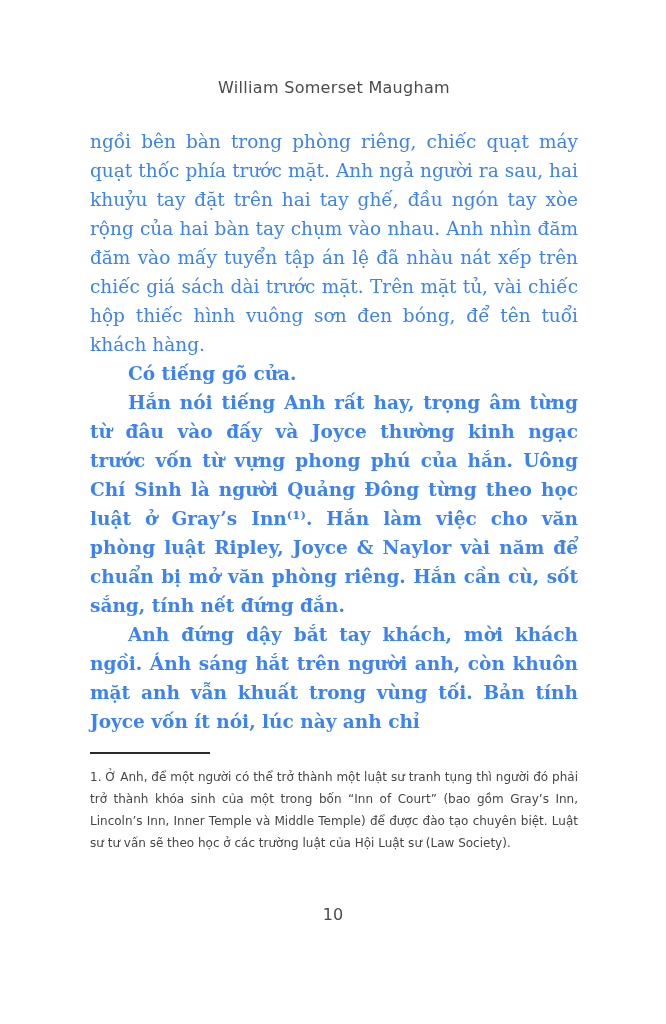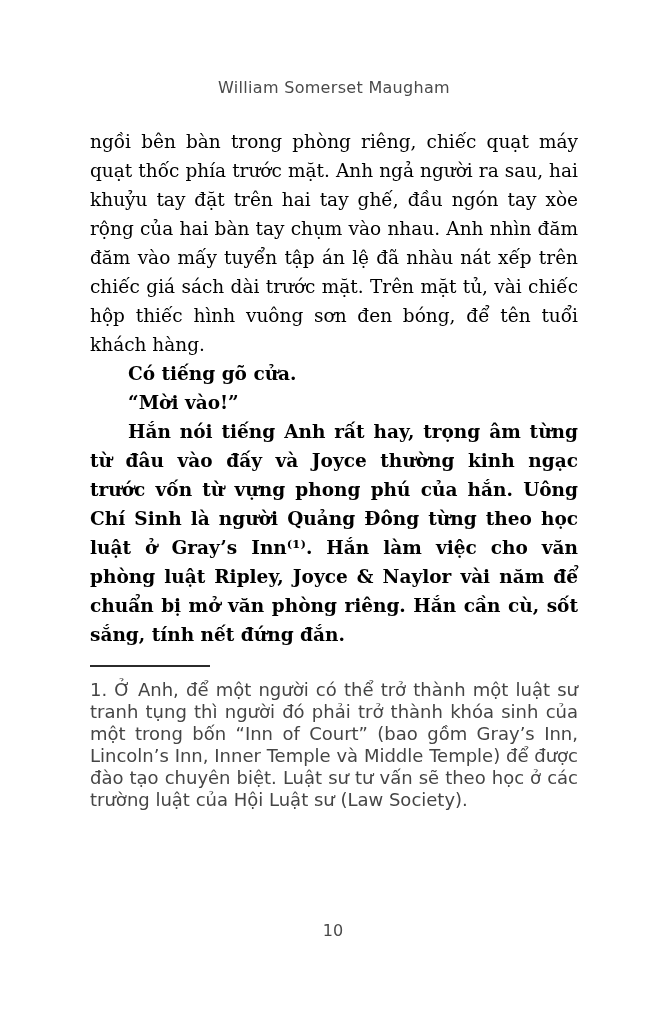--- a/index.html
+++ b/index.html
@@ -23,67 +23,67 @@
     font-size: 16px;
     letter-spacing: 0.3px;
     color: #4a4a4a;
     text-align: center;
     margin: 0 0 30px 0;
   }
   .body-text {
     font-family: "DejaVu Serif", "Liberation Serif", serif;
     font-size: 18.5px;
     line-height: 29px;
-    color: #000000;
+    color: #3b82f6;
     text-align: justify;
   }
   .body-text p {
     margin: 0;
   }
   .body-text p.indent {
     text-indent: 38px;
     font-weight: bold;
   }
   .footnote-rule {
     width: 120px;
     height: 0;
     border-top: 2px solid #2b2b2b;
     margin: 16px 0 12px 0;
   }
   .footnote {
     font-family: "DejaVu Sans", "Liberation Sans", sans-serif;
-    font-size: 18px;
+    font-size: 12px;
     line-height: 22px;
     color: #454545;
     text-align: justify;
     margin: 0;
   }
   .page-number {
     position: absolute;
     left: 0;
     right: 0;
-    bottom: 84px;
+    bottom: 100px;
     text-align: center;
     font-family: "DejaVu Sans", "Liberation Sans", sans-serif;
     font-size: 16px;
     color: #4a4a4a;
   }
 </style>
 </head>
 <body>
 
 <div class="page">
 
   <div class="running-header">William Somerset Maugham</div>
 
   <div class="body-text">
     <p>ngồi bên bàn trong phòng riêng, chiếc quạt máy quạt thốc phía trước mặt. Anh ngả người ra sau, hai khuỷu tay đặt trên hai tay ghế, đầu ngón tay xòe rộng của hai bàn tay chụm vào nhau. Anh nhìn đăm đăm vào mấy tuyển tập án lệ đã nhàu nát xếp trên chiếc giá sách dài trước mặt. Trên mặt tủ, vài chiếc hộp thiếc hình vuông sơn đen bóng, để tên tuổi khách hàng.</p>
     <p class="indent">Có tiếng gõ cửa.</p>
-    <p class="indent">“Mời vào!”</p>
     <p class="indent">Hắn nói tiếng Anh rất hay, trọng âm từng từ đâu vào đấy và Joyce thường kinh ngạc trước vốn từ vựng phong phú của hắn. Uông Chí Sinh là người Quảng Đông từng theo học luật ở Gray’s Inn⁽¹⁾. Hắn làm việc cho văn phòng luật Ripley, Joyce &amp; Naylor vài năm để chuẩn bị mở văn phòng riêng. Hắn cần cù, sốt sắng, tính nết đứng đắn.</p>
+    <p class="indent">Anh đứng dậy bắt tay khách, mời khách ngồi. Ánh sáng hắt trên người anh, còn khuôn mặt anh vẫn khuất trong vùng tối. Bản tính Joyce vốn ít nói, lúc này anh chỉ</p>
   </div>
 
   <div class="footnote-rule"></div>
 
   <p class="footnote">1. Ở Anh, để một người có thể trở thành một luật sư tranh tụng thì người đó phải trở thành khóa sinh của một trong bốn “Inn of Court” (bao gồm Gray’s Inn, Lincoln’s Inn, Inner Temple và Middle Temple) để được đào tạo chuyên biệt. Luật sư tư vấn sẽ theo học ở các trường luật của Hội Luật sư (Law Society).</p>
 
   <div class="page-number">10</div>
 
 </div>
 

